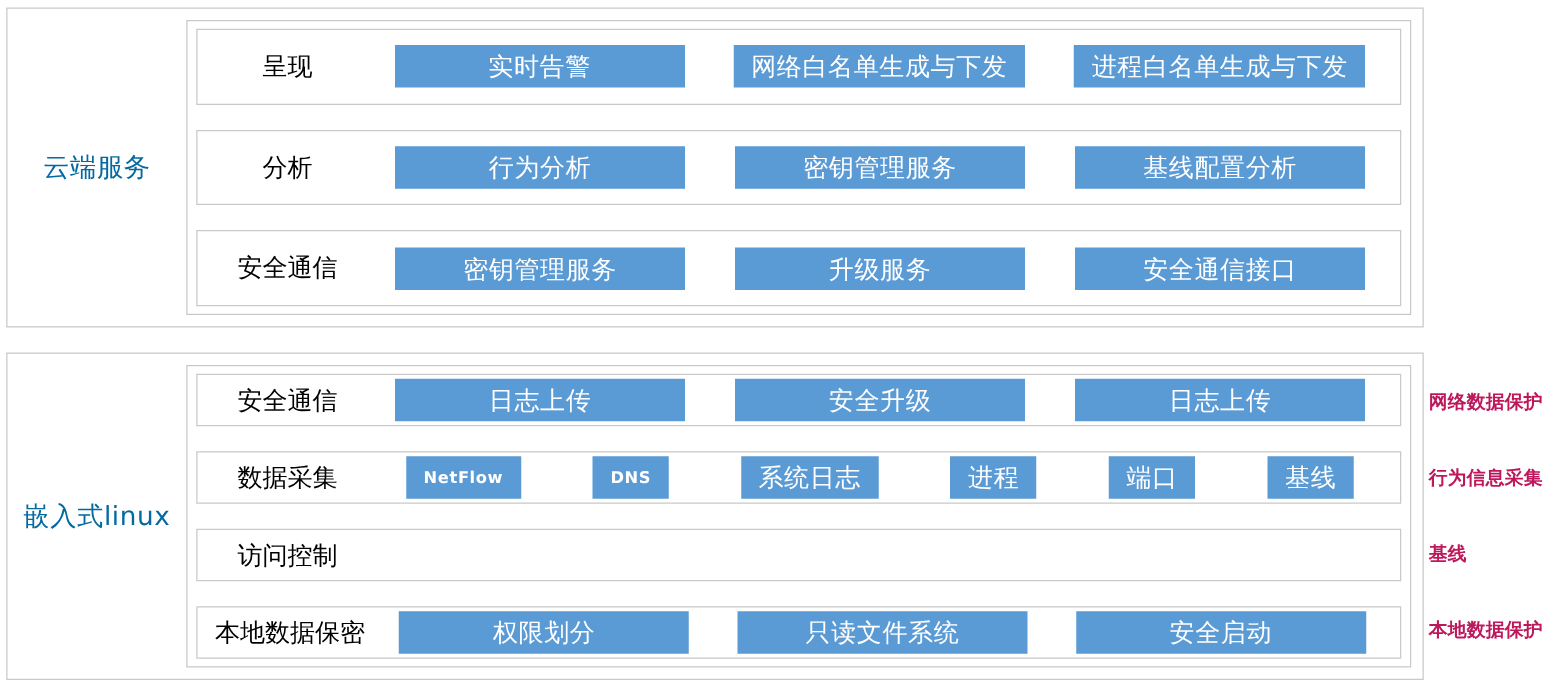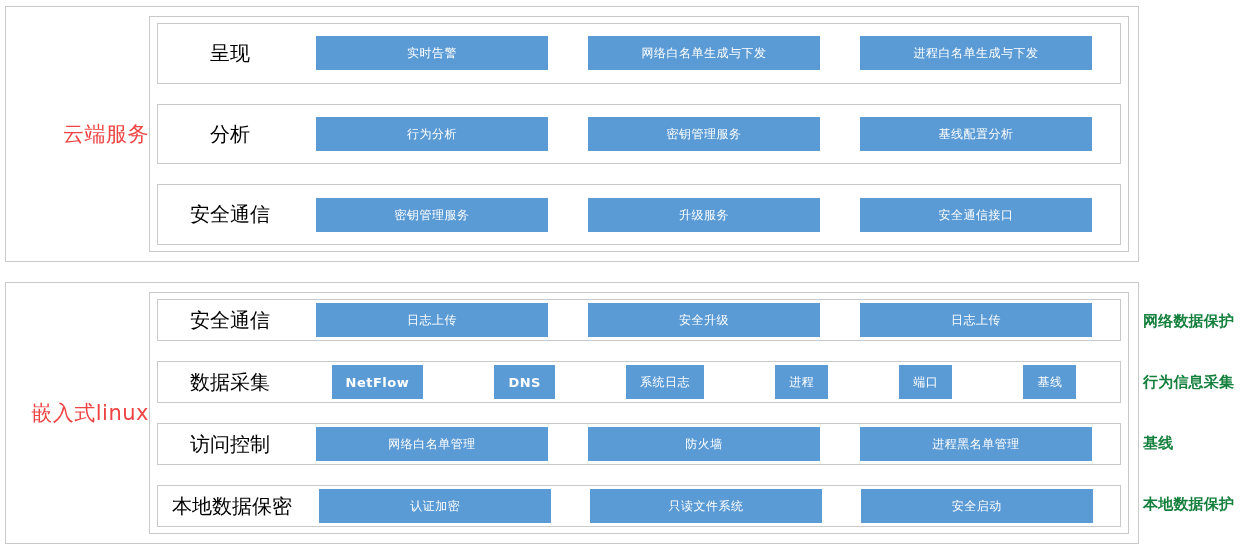--- a/index.html
+++ b/index.html
@@ -30,23 +30,23 @@
     display: flex;
     align-items: center;
   }
   .section-cloud  { left: 5px;  top: 6px;   width: 1134px; height: 256px; }
   .section-device { left: 5px;  top: 282px; width: 1134px; height: 262px; }
 
   
   .section-title {
     width: 143px;
     flex: 0 0 143px;
-    text-align: right;
+    text-align: center;
     font-size: 21px;
-    color: #ef4444;
+    color: #0369a1;
     letter-spacing: 0.5px;
     white-space: nowrap;
   }
 
   
   .rows-wrap {
     box-sizing: border-box;
     border: 1px solid #c9c9c9;
     background: #ffffff;
     margin-right: 8px;
@@ -90,21 +90,21 @@
     align-items: center;
     justify-content: space-around;
     height: 100%;
   }
 
   
   .chip {
     box-sizing: border-box;
     background: #5b9bd5;
     color: #ffffff;
-    font-size: 12px;
+    font-size: 20px;
     line-height: 1;
     height: 34px;
     display: flex;
     align-items: center;
     justify-content: center;
     white-space: nowrap;
     padding: 0 14px;
     letter-spacing: 0.5px;
   }
   .chip.latin { font-weight: bold; font-size: 13px; }
@@ -124,21 +124,21 @@
     flex-direction: column;
     padding: 9px 0;
     box-sizing: border-box;
   }
   .annotation {
     flex: 1 1 0;
     display: flex;
     align-items: center;
     font-size: 15px;
     font-weight: bold;
-    color: #15803d;
+    color: #be185d;
     white-space: nowrap;
     letter-spacing: 0.2px;
   }
 </style>
 </head>
 <body>
 
 <div class="diagram">
 
   <div class="section section-cloud">
@@ -197,31 +197,26 @@
           <div class="chip latin">DNS</div>
           <div class="chip">系统日志</div>
           <div class="chip">进程</div>
           <div class="chip">端口</div>
           <div class="chip">基线</div>
         </div>
       </div>
 
       <div class="row">
         <div class="row-label">访问控制</div>
-        <div class="row-items equal3">
-          <div class="chip">网络白名单管理</div>
-          <div class="chip">防火墙</div>
-          <div class="chip">进程黑名单管理</div>
-        </div>
       </div>
 
       <div class="row">
         <div class="row-label wide">本地数据保密</div>
         <div class="row-items equal3">
-          <div class="chip">认证加密</div>
+          <div class="chip">权限划分</div>
           <div class="chip">只读文件系统</div>
           <div class="chip">安全启动</div>
         </div>
       </div>
 
     </div>
   </div>
 
   <div class="annotations">
     <div class="annotation">网络数据保护</div>

